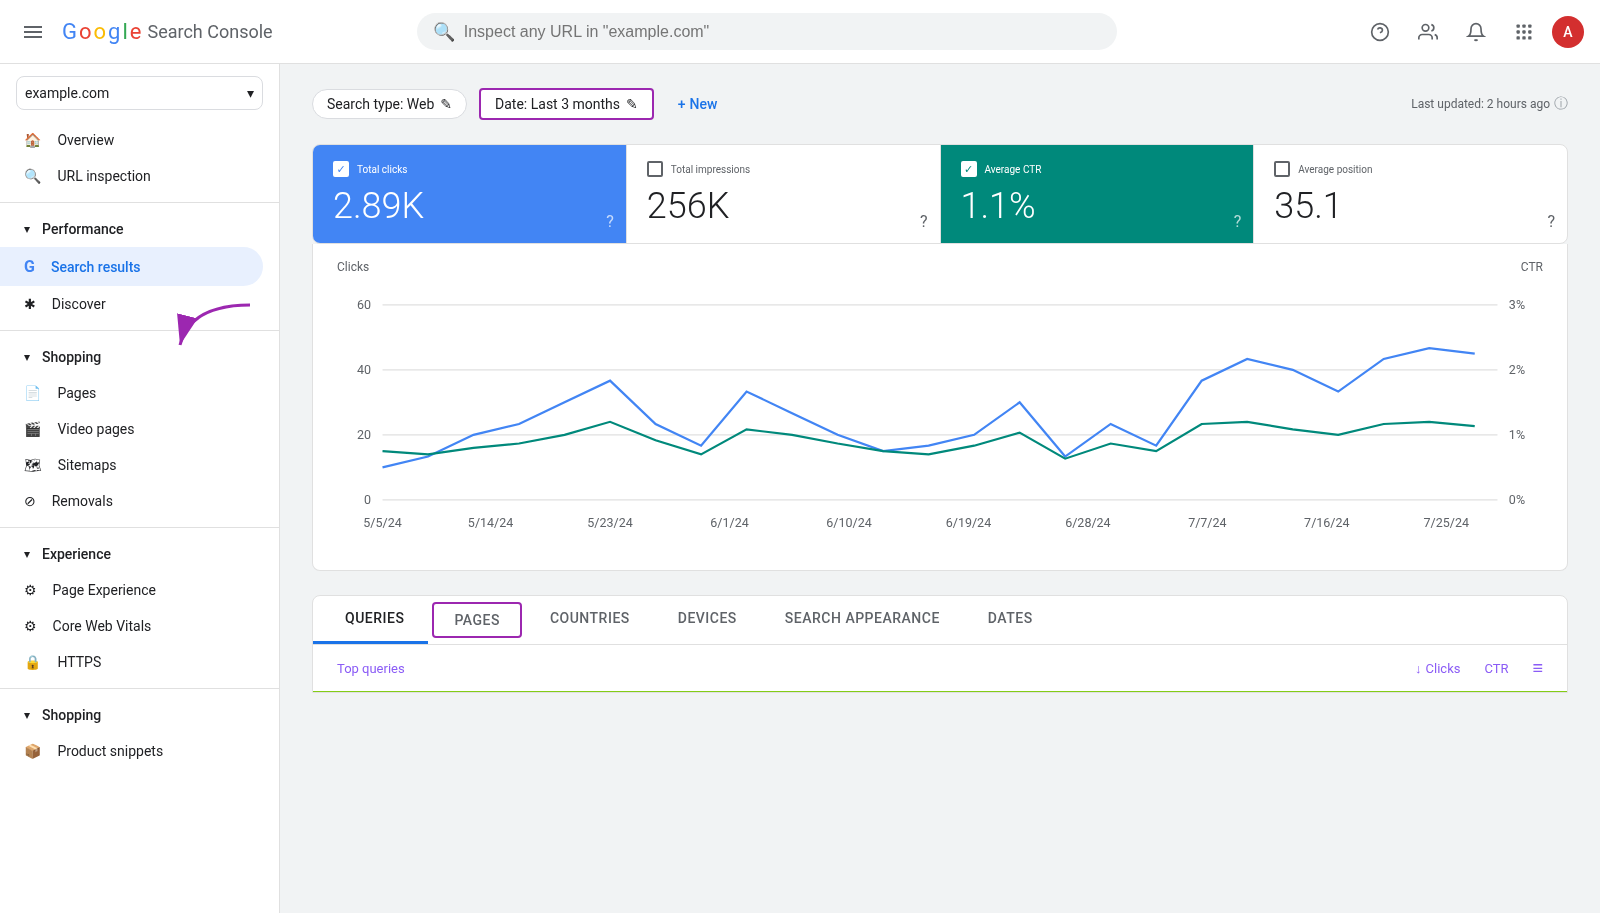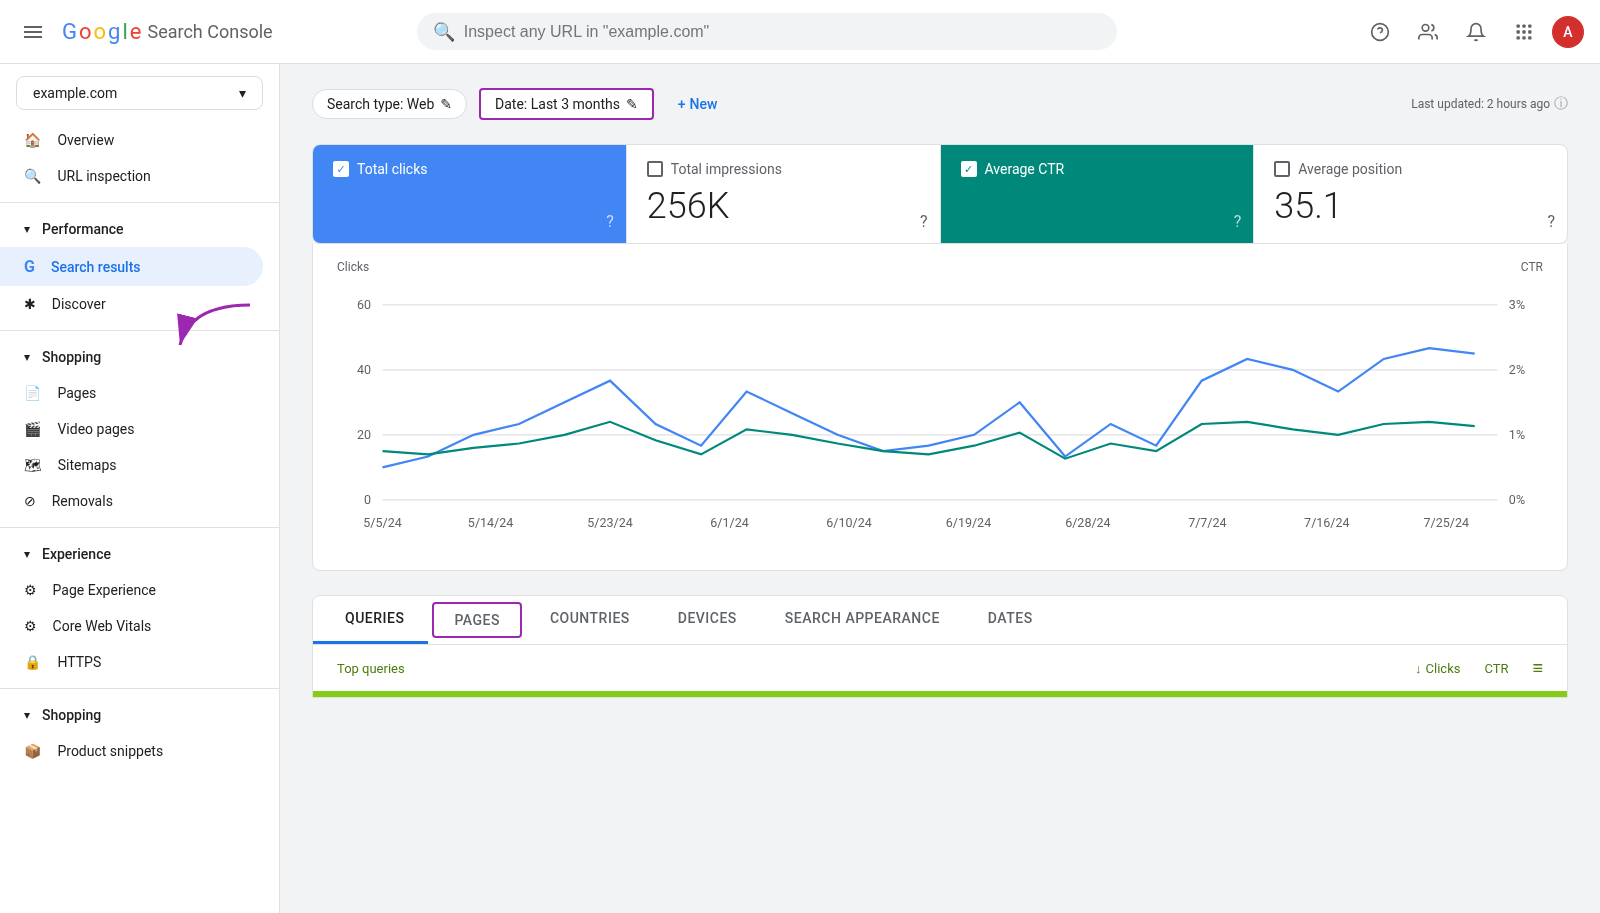--- a/index.html
+++ b/index.html
@@ -37,21 +37,21 @@
     .layout { display: flex; margin-top: 64px; }
 
     
     .sidebar {
       width: 280px; background: #fff; min-height: calc(100vh - 64px);
       position: fixed; left: 0; top: 64px; bottom: 0; overflow-y: auto;
       border-right: 1px solid #e0e0e0;
     }
     .property-selector {
       margin: 12px 16px; border: 1px solid #dadce0; border-radius: 8px;
-      padding: 8px 16px; display: flex; align-items: center; justify-content: space-between;
+      padding: 8px 8px; display: flex; align-items: center; justify-content: space-between;
       cursor: pointer; background: #fff;
     }
     .property-selector span { font-size: 14px; color: #202124; }
     .nav-item {
       display: flex; align-items: center; gap: 16px; padding: 10px 24px;
       cursor: pointer; color: #202124; border-radius: 0 24px 24px 0; margin-right: 16px;
       font-size: 14px;
     }
     .nav-item.active { background: #e8f0fe; color: #1a73e8; font-weight: 500; }
     .nav-section-header {
@@ -82,21 +82,21 @@
     .last-updated { margin-left: auto; color: #5f6368; font-size: 12px; display: flex; align-items: center; gap: 4px; text-align: right; }
 
     
     .metric-cards { display: flex; gap: 0; margin-bottom: 0; border: 1px solid #e0e0e0; border-radius: 8px; overflow: hidden; background: #fff; }
     .metric-card {
       flex: 1; padding: 16px 20px; border-right: 1px solid #e0e0e0; cursor: pointer; position: relative;
     }
     .metric-card:last-child { border-right: none; }
     .metric-card.active-blue { background: #4285f4; color: white; }
     .metric-card.active-teal { background: #00897b; color: white; }
-    .metric-card-header { display: flex; align-items: center; gap: 8px; margin-bottom: 8px; font-size: 14px; }
+    .metric-card-header { display: flex; align-items: center; gap: 8px; margin-bottom: 8px; font-size: 10px; }
     .metric-card-header .checkbox { width: 16px; height: 16px; border: 2px solid currentColor; border-radius: 2px; display: flex; align-items: center; justify-content: center; flex-shrink: 0; }
     .metric-card-header .checkbox.checked { background: currentColor; }
     .metric-card-header .checkbox.checked::after { content: '✓'; color: white; font-size: 11px; }
     .metric-card.active-blue .metric-card-header .checkbox.checked::after { color: #4285f4; }
     .metric-card.active-teal .metric-card-header .checkbox.checked::after { color: #00897b; }
     .metric-value { font-size: 36px; font-weight: 300; color: inherit; }
     .metric-card:not(.active-blue):not(.active-teal) .metric-value { color: #202124; }
     .metric-card:not(.active-blue):not(.active-teal) .metric-card-header { color: #5f6368; }
     .help-icon { position: absolute; bottom: 12px; right: 12px; color: rgba(255,255,255,0.7); font-size: 16px; cursor: pointer; }
     .help-icon-dark { position: absolute; bottom: 12px; right: 12px; color: #5f6368; font-size: 16px; cursor: pointer; }
@@ -115,22 +115,22 @@
     .tab {
       padding: 14px 24px; cursor: pointer; font-size: 14px; font-weight: 500;
       color: #5f6368; position: relative; letter-spacing: 0.5px; text-transform: uppercase;
     }
     .tab.active { color: #202124; padding-left: 32px; }
     .tab.active::after { content: ''; position: absolute; bottom: 0; left: 0; right: 0; height: 3px; background: #1a73e8; }
 
     
     .table-header {
       display: flex; align-items: center; padding: 12px 24px;
-      background: #fff; border-bottom: 6px solid #84cc16;
-      font-size: 13px; color: #4d7c0f;
+      background: #fff; border-bottom: 1px solid #84cc16;
+      font-size: 13px; color: #8b5cf6;
     }
     .table-header .col-query { flex: 1; }
   </style>
 </head>
 <body>
 
 <div class="topbar">
   <div class="topbar-left">
     <div class="hamburger-icon">
       <span></span>
@@ -322,37 +322,39 @@
       </div>
     </div>
 
     <div class="metric-cards">
 
       <div class="metric-card active-blue">
         <div class="metric-card-header">
           <div class="checkbox checked"></div>
           <span>Total clicks</span>
         </div>
+        <div class="metric-value">2.89K</div>
         <span class="help-icon">?</span>
       </div>
 
       <div class="metric-card">
         <div class="metric-card-header">
           <div class="checkbox" style="border-color:#5f6368;"></div>
           <span>Total impressions</span>
         </div>
         <div class="metric-value">256K</div>
         <span class="help-icon-dark">?</span>
       </div>
 
       <div class="metric-card active-teal">
         <div class="metric-card-header">
           <div class="checkbox checked"></div>
           <span>Average CTR</span>
         </div>
+        <div class="metric-value">1.1%</div>
         <span class="help-icon">?</span>
       </div>
 
       <div class="metric-card">
         <div class="metric-card-header">
           <div class="checkbox" style="border-color:#5f6368;"></div>
           <span>Average position</span>
         </div>
         <div class="metric-value">35.1</div>
         <span class="help-icon-dark">?</span>

